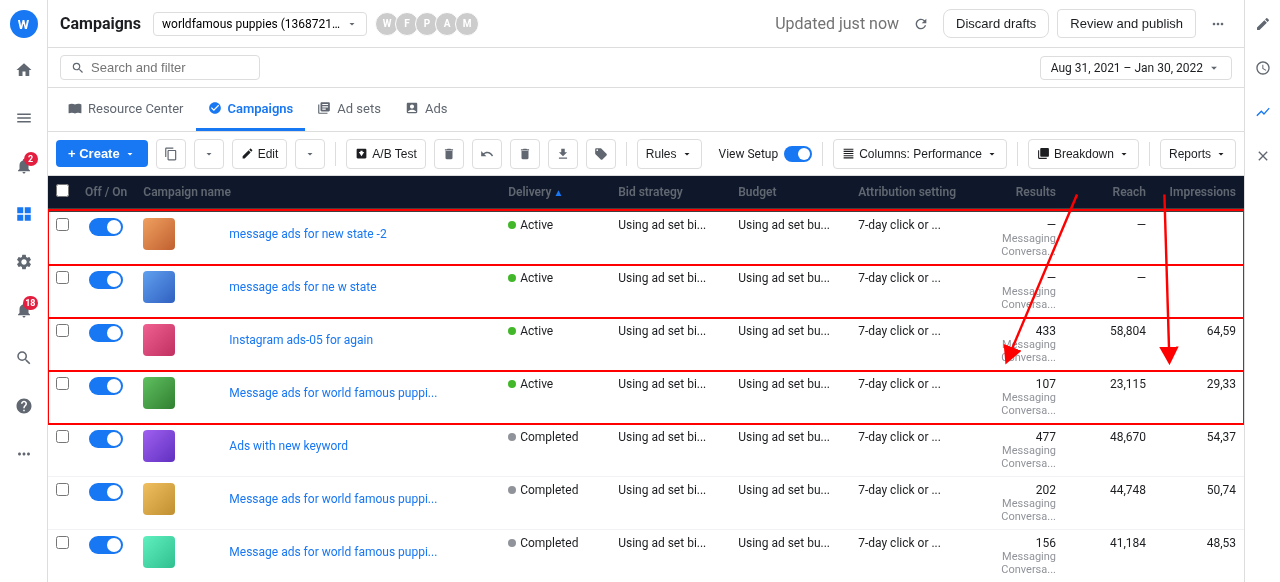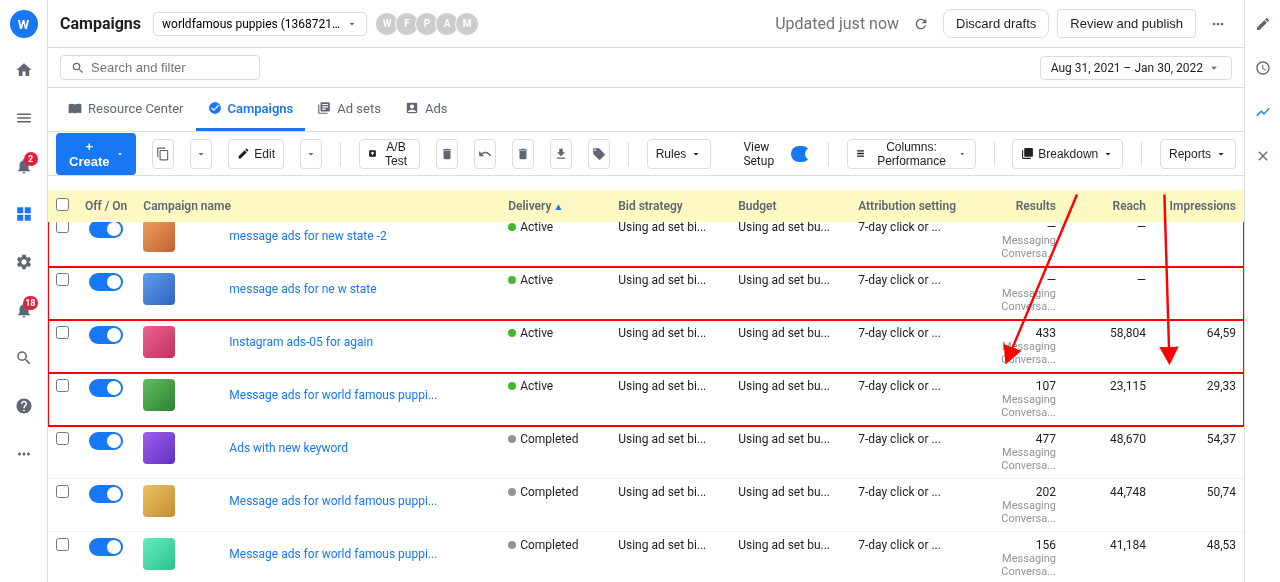--- a/index.html
+++ b/index.html
@@ -46,36 +46,36 @@
     .nav-tab svg { width: 14px; height: 14px; }
 
     
     .search-bar { height: 40px; background: #fff; border-bottom: 1px solid #ddd; display: flex; align-items: center; padding: 0 12px; gap: 8px; flex-shrink: 0; }
     .search-input-wrap { display: flex; align-items: flex-end; gap: 6px; border: 1px solid #ddd; border-radius: 4px; padding: 4px 10px; flex: 0 0 200px; }
     .search-input { border: none; outline: none; font-size: 13px; color: #606770; width: 150px; }
     .search-spacer { flex: 1; }
     .date-range { display: flex; align-items: center; gap: 4px; border: 1px solid #ddd; border-radius: 4px; padding: 4px 10px; cursor: pointer; font-size: 12px; color: #1c1e21; }
 
     
-    .toolbar { height: 44px; background: #fff; border-bottom: 1px solid #ddd; display: flex; align-items: center; padding: 0 8px; gap: 16px; flex-shrink: 0; }
+    .toolbar { height: 44px; background: #fff; border-bottom: 1px solid #ddd; display: flex; align-items: center; padding: 0 8px; gap: 8px; flex-shrink: 0; }
     .create-btn { background: #1877f2; color: #fff; border: none; border-radius: 4px; padding: 6px 12px; cursor: pointer; font-size: 13px; font-weight: 600; display: flex; align-items: center; gap: 4px; }
     .toolbar-btn { height: 30px; display: flex; align-items: center; gap: 4px; padding: 0 8px; border: 1px solid #ddd; border-radius: 4px; background: #fff; cursor: pointer; font-size: 12px; color: #1c1e21; }
     .toolbar-icon-btn { width: 30px; height: 30px; display: flex; align-items: center; justify-content: center; border: 1px solid #ddd; border-radius: 4px; background: #fff; cursor: pointer; color: #606770; }
     .toolbar-divider { width: 1px; height: 24px; background: #ddd; margin: 0 2px; }
     .toolbar-spacer { flex: 1; }
     .view-setup { display: flex; align-items: center; gap: 6px; font-size: 12px; color: #1c1e21; }
     .toggle { width: 28px; height: 16px; background: #ccc; border-radius: 8px; position: relative; cursor: pointer; }
     .toggle.on { background: #1877f2; }
     .toggle::after { content: ''; position: absolute; width: 12px; height: 12px; background: #fff; border-radius: 50%; top: 2px; left: 2px; transition: left 0.2s; }
     .toggle.on::after { left: 14px; }
 
     
     .table-wrap { flex: 1; overflow: auto; background: #fff; }
     table { width: 100%; border-collapse: collapse; }
-    thead th { position: sticky; top: 14px; background: #fef9c3; border-bottom: 6px solid #404040; padding: 8px 8px; font-size: 12px; font-weight: 600; color: #606770; text-align: left; white-space: nowrap; z-index: 2; }
+    thead th { position: sticky; top: 0; background: #0f172a; border-bottom: 4px solid #404040; padding: 8px 8px; font-size: 12px; font-weight: 600; color: #606770; text-align: left; white-space: nowrap; z-index: 2; }
     thead th.right { text-align: right; }
     tbody tr { border-bottom: 1px solid #f0f2f5; }
     td { padding: 6px 8px; font-size: 12px; color: #1c1e21; vertical-align: top; }
     td.right { text-align: right; }
     .campaign-name-wrap { display: flex; align-items: center; gap: 6px; }
     .campaign-name-link { color: #1877f2; text-decoration: none; font-size: 12px; margin-left: 48px; }
     .delivery-badge { display: flex; align-items: center; gap: 4px; font-size: 12px; }
     .dot { width: 8px; height: 8px; border-radius: 50%; flex-shrink: 0; }
     .dot-active { background: #42b72a; }
     .dot-completed { background: #909399; }

